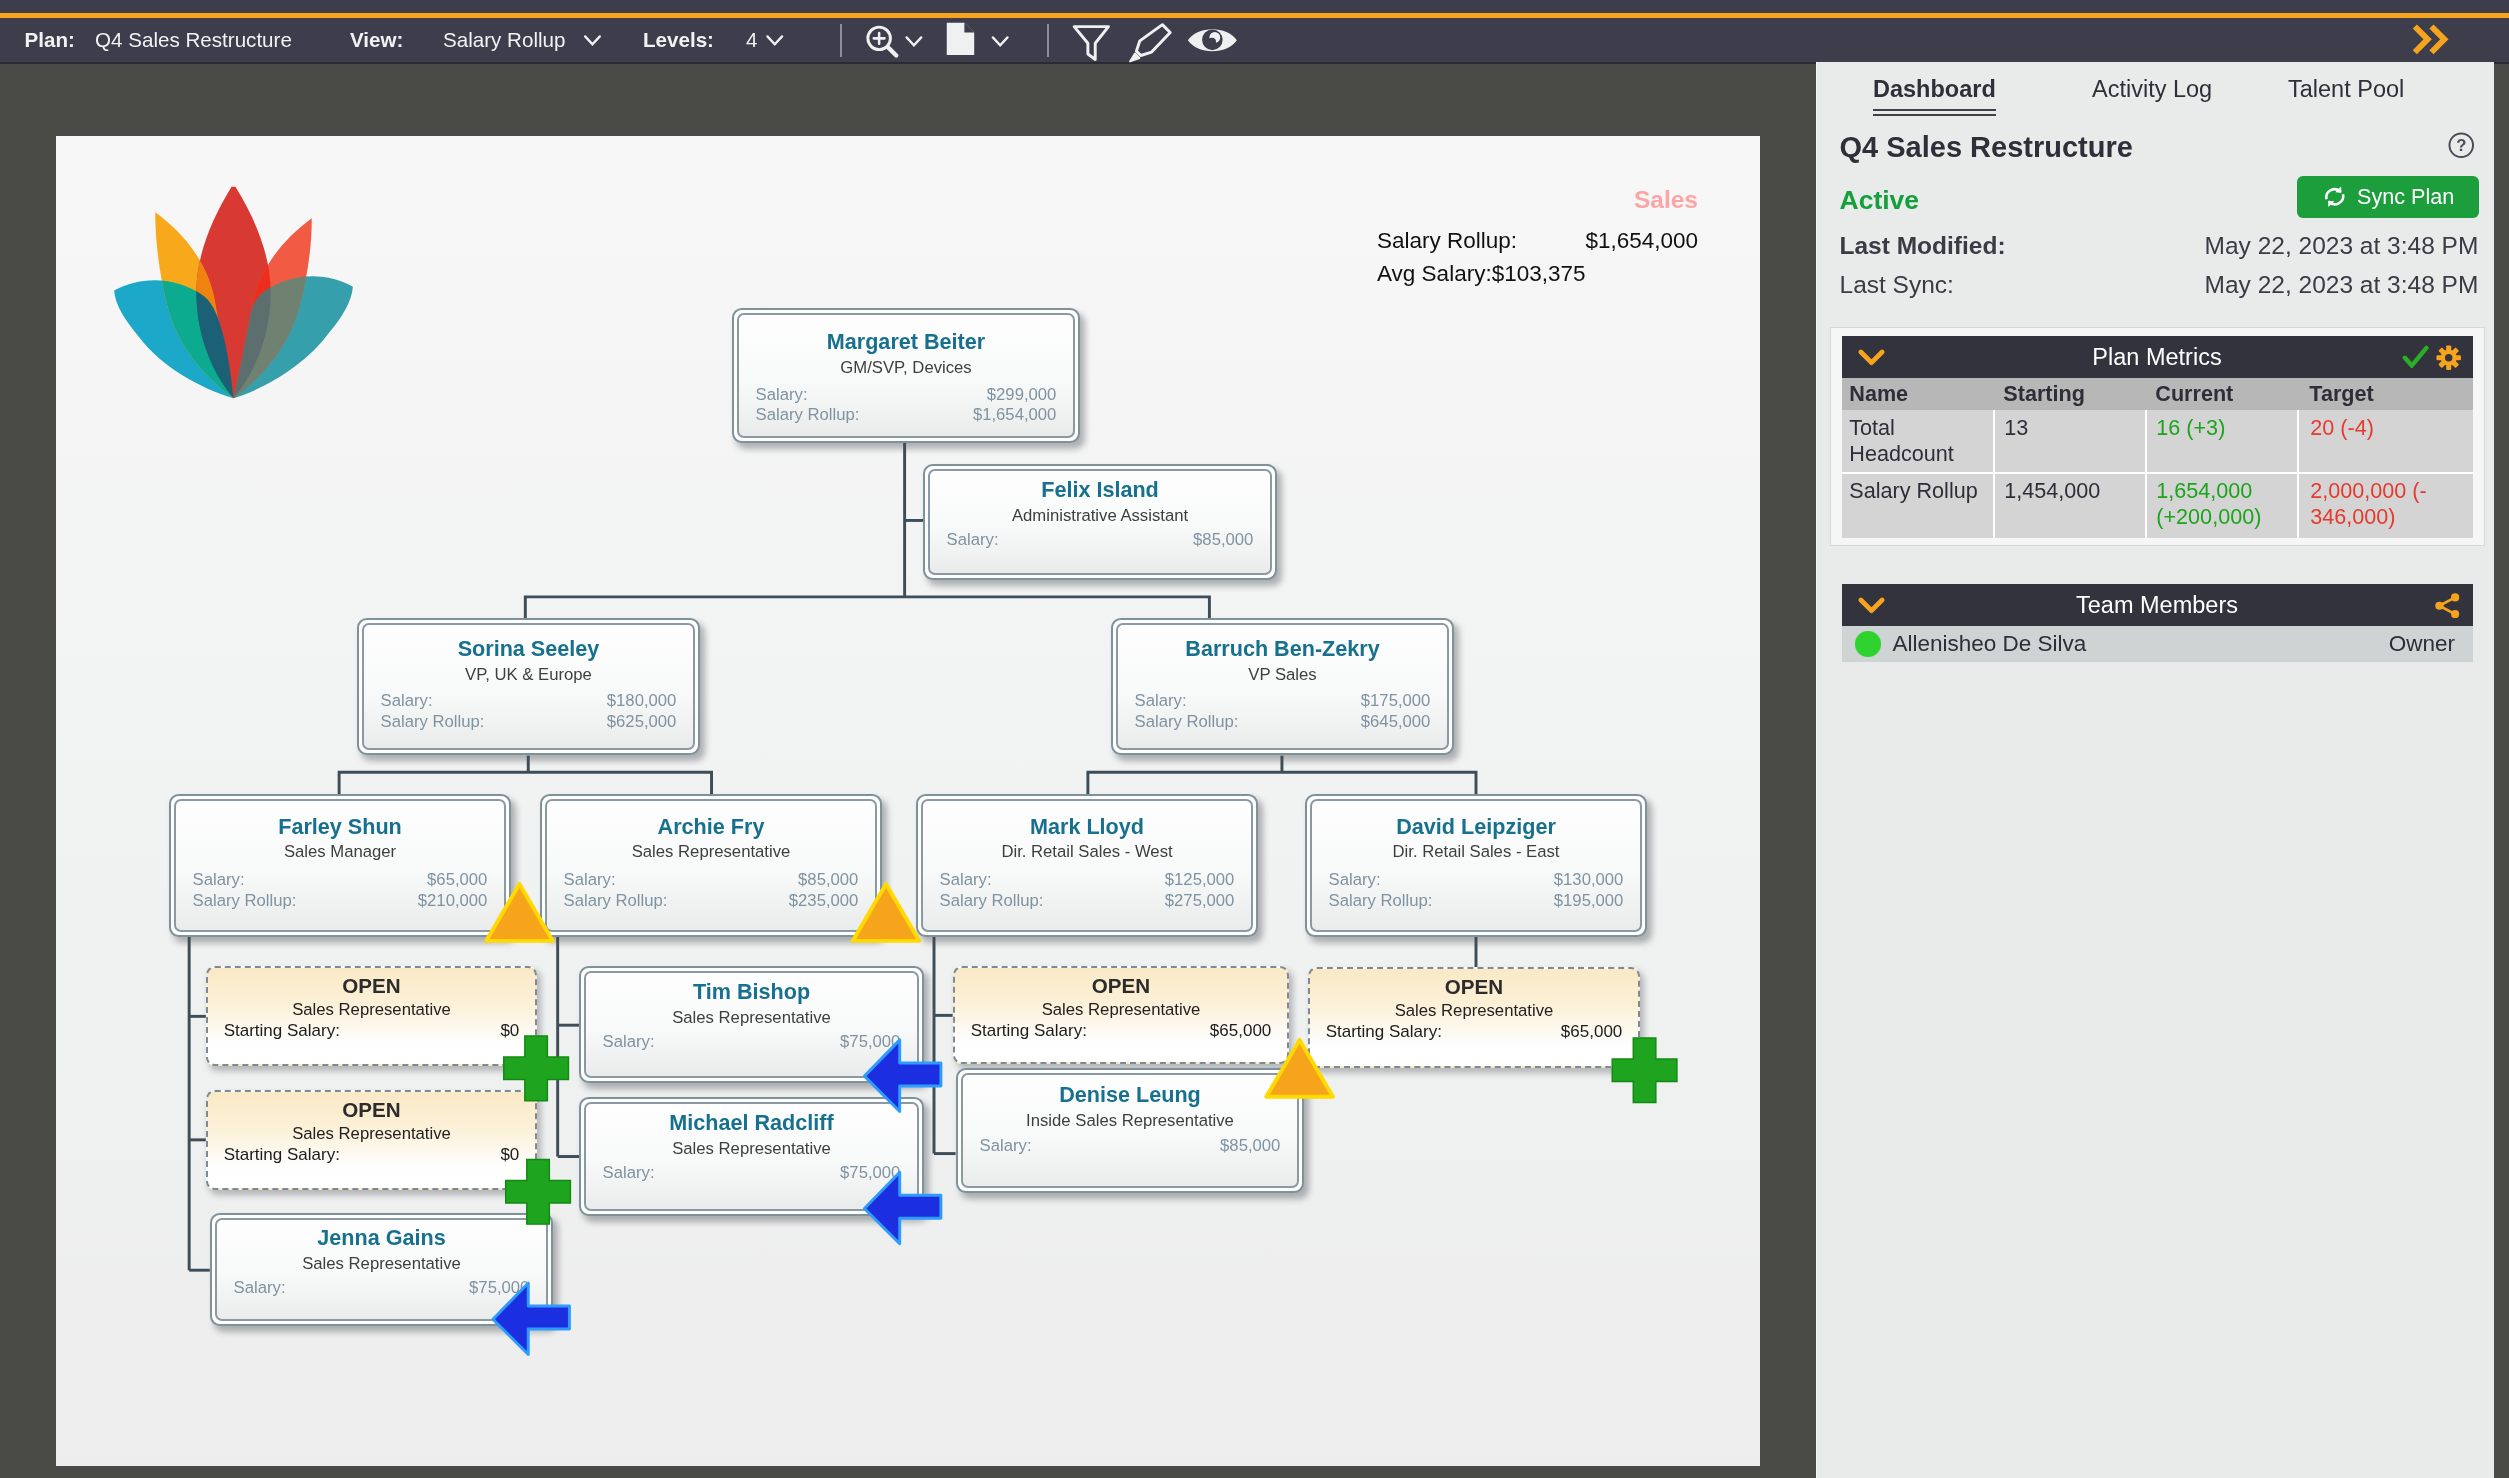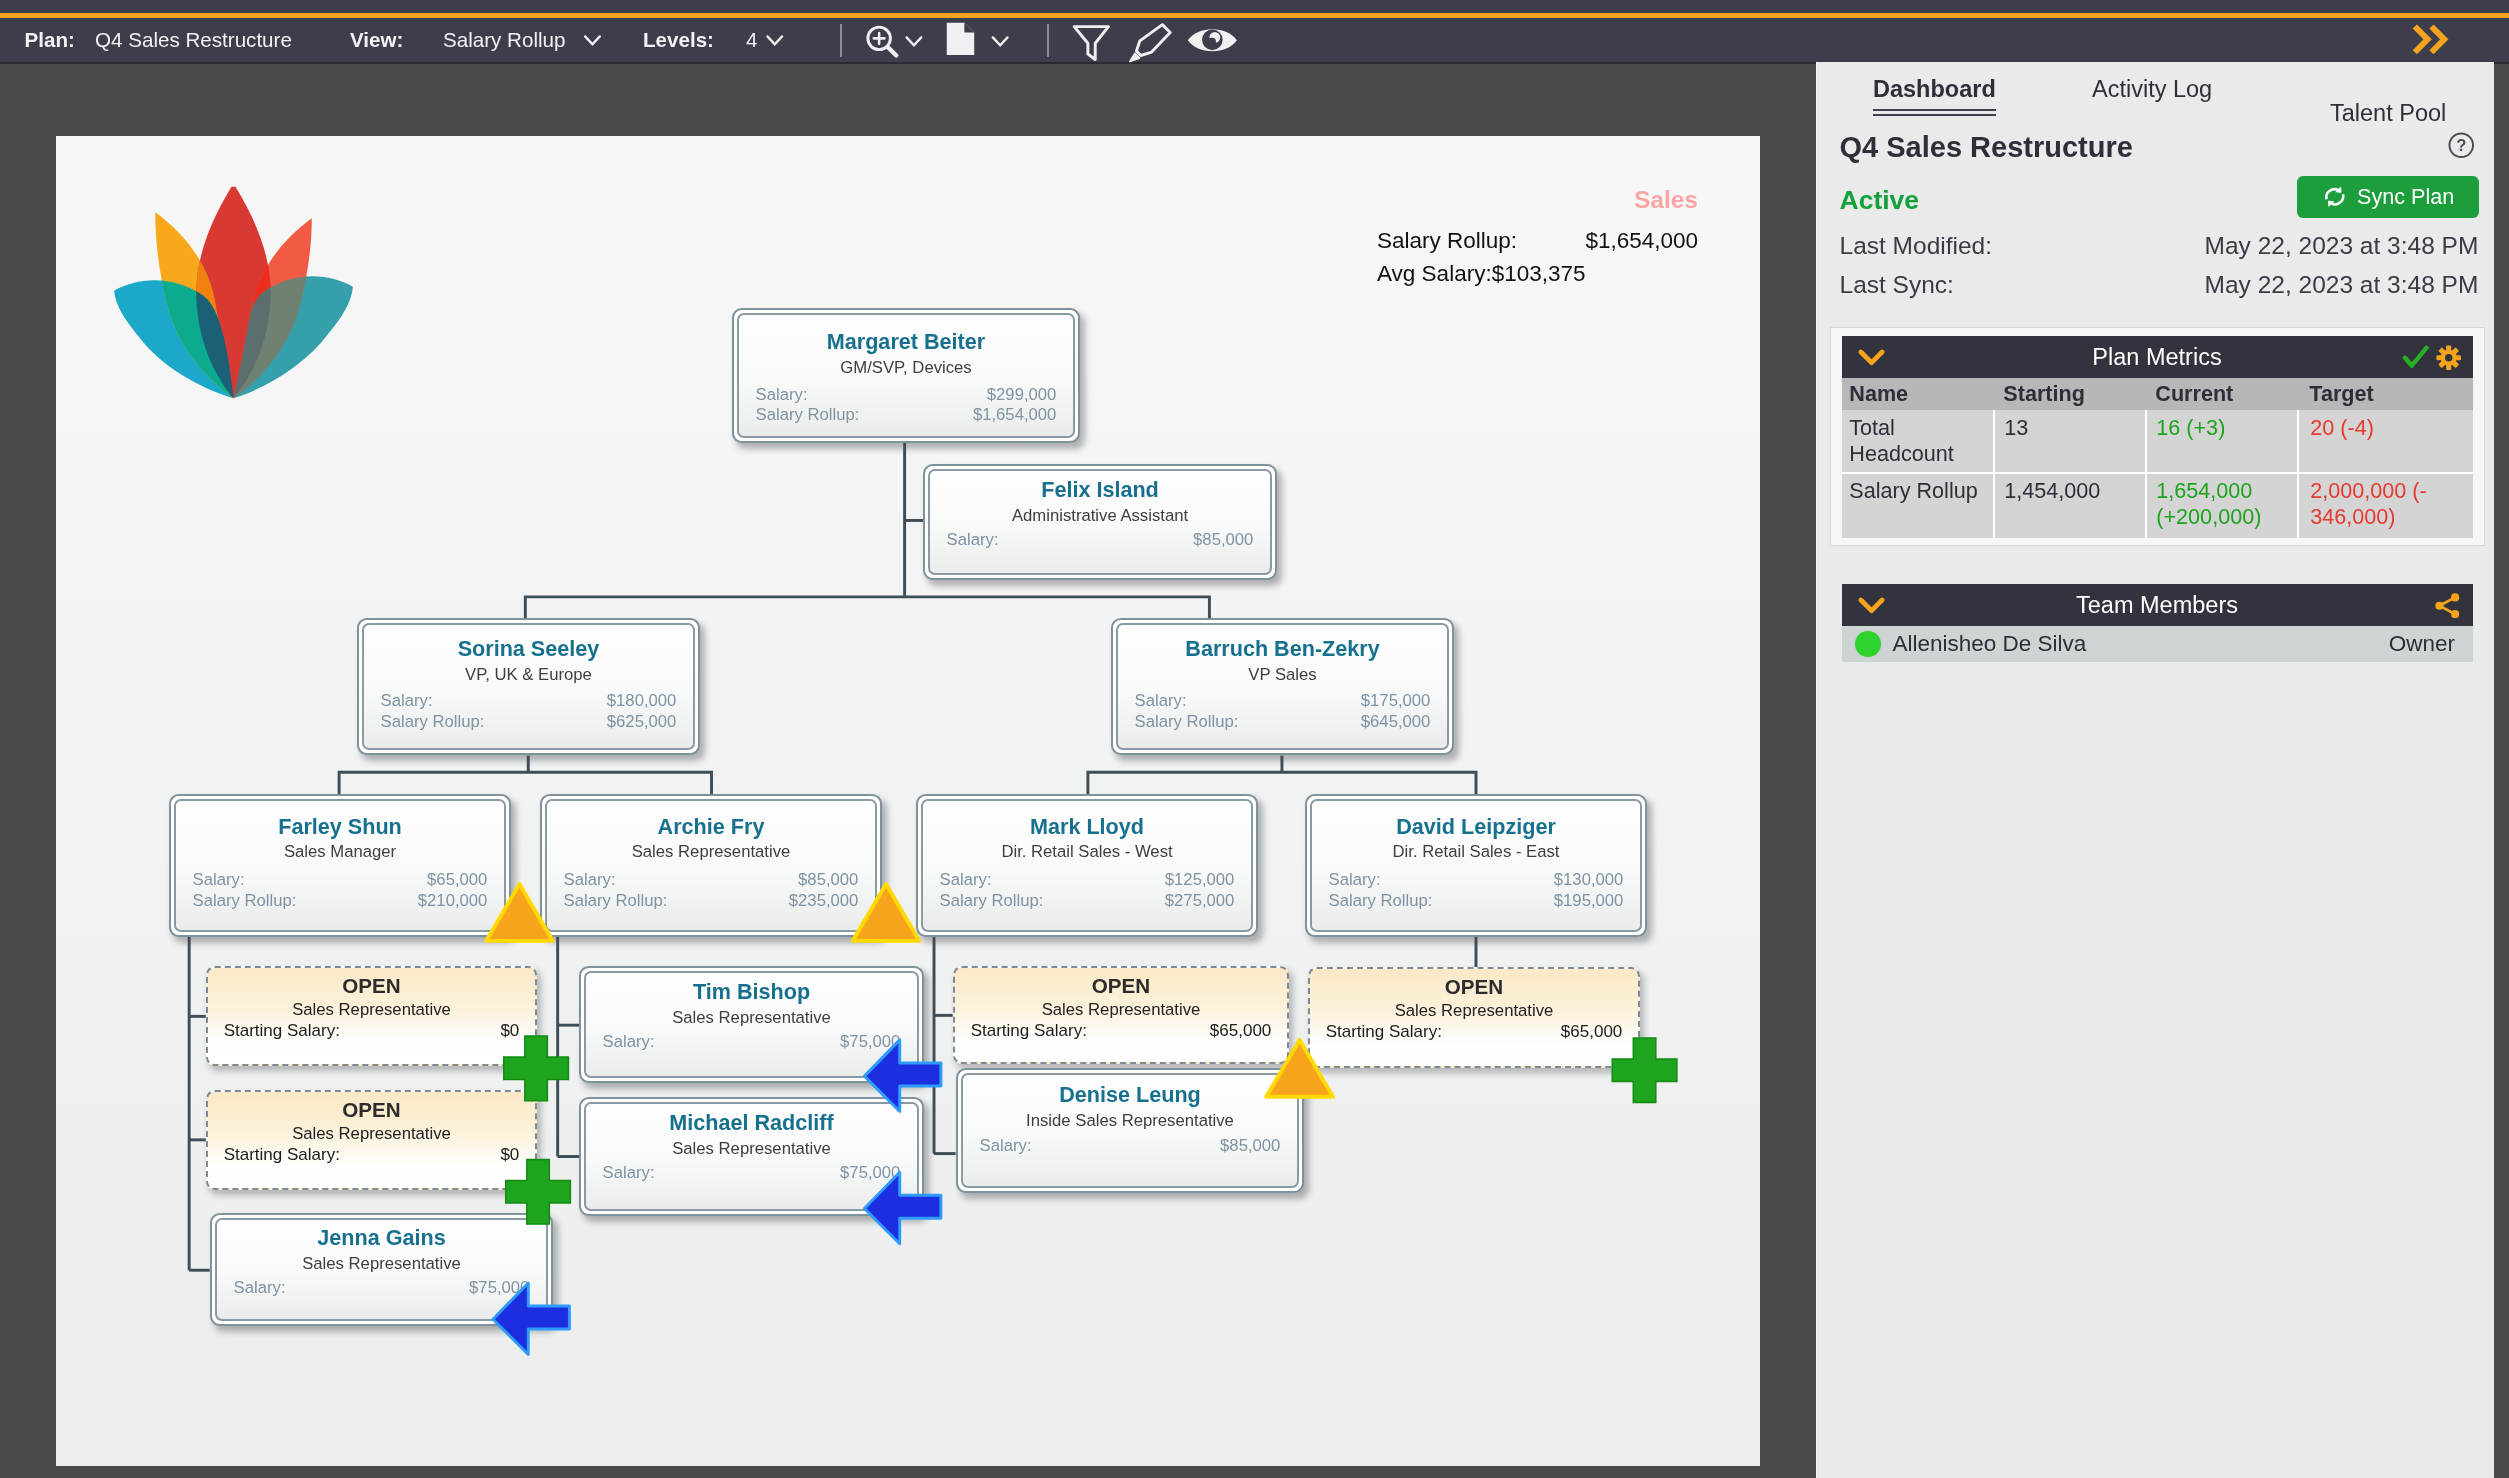--- a/index.html
+++ b/index.html
@@ -408,39 +408,39 @@
   <use href="#plus" x="549" y="1216"></use>
   <use href="#plus" x="1678" y="1092"></use>
   <use href="#barrow" x="921" y="1097"></use>
   <use href="#barrow" x="921" y="1232"></use>
   <use href="#barrow" x="542" y="1345"></use>
 </svg>
 
 <div id="panel">
   <div class="ptab" style="left:56px;font-weight:bold;">Dashboard<div style="height:2.9px;background:#3c414b;margin-top:5.9px;"></div><div style="height:2px;background:#3c414b;margin-top:2.9px;"></div></div>
   <div class="ptab" style="left:275px;">Activity Log</div>
-  <div class="ptab" style="left:513px;margin-top:24px;">Talent Pool</div>
+  <div class="ptab" style="left:471px;">Talent Pool</div>
   <div id="ptitle">Q4 Sales Restructure</div>
   <svg style="position:absolute;right:19.6px;top:70px;" width="26.5" height="26.5" viewBox="0 0 27 27">
     <circle cx="13.5" cy="13.5" r="12" fill="none" stroke="#4c4c56" stroke-width="2"></circle>
     <text x="13.5" y="19" font-size="17" font-weight="bold" fill="#4c4c56" text-anchor="middle" font-family="Liberation Sans">?</text>
   </svg>
   <div style="position:absolute;left:22.5px;top:123px;font-size:26.5px;font-weight:bold;color:#14a03a;">Active</div>
   <div style="position:absolute;left:480px;top:114px;width:182px;height:42px;background:#1d9e3c;border-radius:5.9px;color:#fff;font-size:21.6px;display:flex;align-items:center;justify-content:center;gap:9.8px;">
     <svg width="25.5" height="23.5" viewBox="0 0 26 24">
       <g fill="none" stroke="#fff" stroke-width="2.6">
         <path d="M 4.5 14.5 a 8.5 8.5 0 0 1 14.5 -7.5"></path>
         <path d="M 21.5 9.5 a 8.5 8.5 0 0 1 -14.5 7.5"></path>
       </g>
       <path d="M 19.5 1.5 l 0.3 6.3 l -6.3 -0.4 z" fill="#fff"></path>
       <path d="M 6.5 22.5 l -0.3 -6.3 l 6.3 0.4 z" fill="#fff"></path>
     </svg>
     <span>Sync Plan</span>
   </div>
-  <div class="plab" style="left:22.5px;top:170px;">Last Modified:</div>
+  <div class="plab" style="left:22.5px;top:170px;font-weight:bold;">Last Modified:</div>
   <div class="pval" style="top:170px;">May 22, 2023 at 3:48 PM</div>
   <div class="plab" style="left:22.5px;top:209px;">Last Sync:</div>
   <div class="pval" style="top:209px;">May 22, 2023 at 3:48 PM</div>
 
   <div style="position:absolute;left:12.7px;top:265px;width:655px;height:219px;background:#f6f6f6;border:1px solid #d8d8d8;"></div>
   <div style="position:absolute;left:24.5px;top:274px;width:631px;">
     <div style="height:42px;background:#33333e;position:relative;">
       <svg style="position:absolute;left:15.7px;top:10.8px;" width="29" height="21.6" viewBox="0 0 30 22">
           <path d="M 4 5 l 11 11 l 11 -11" fill="none" stroke="#f6a41d" stroke-width="5" stroke-linecap="round" stroke-linejoin="round"></path>
         </svg>

